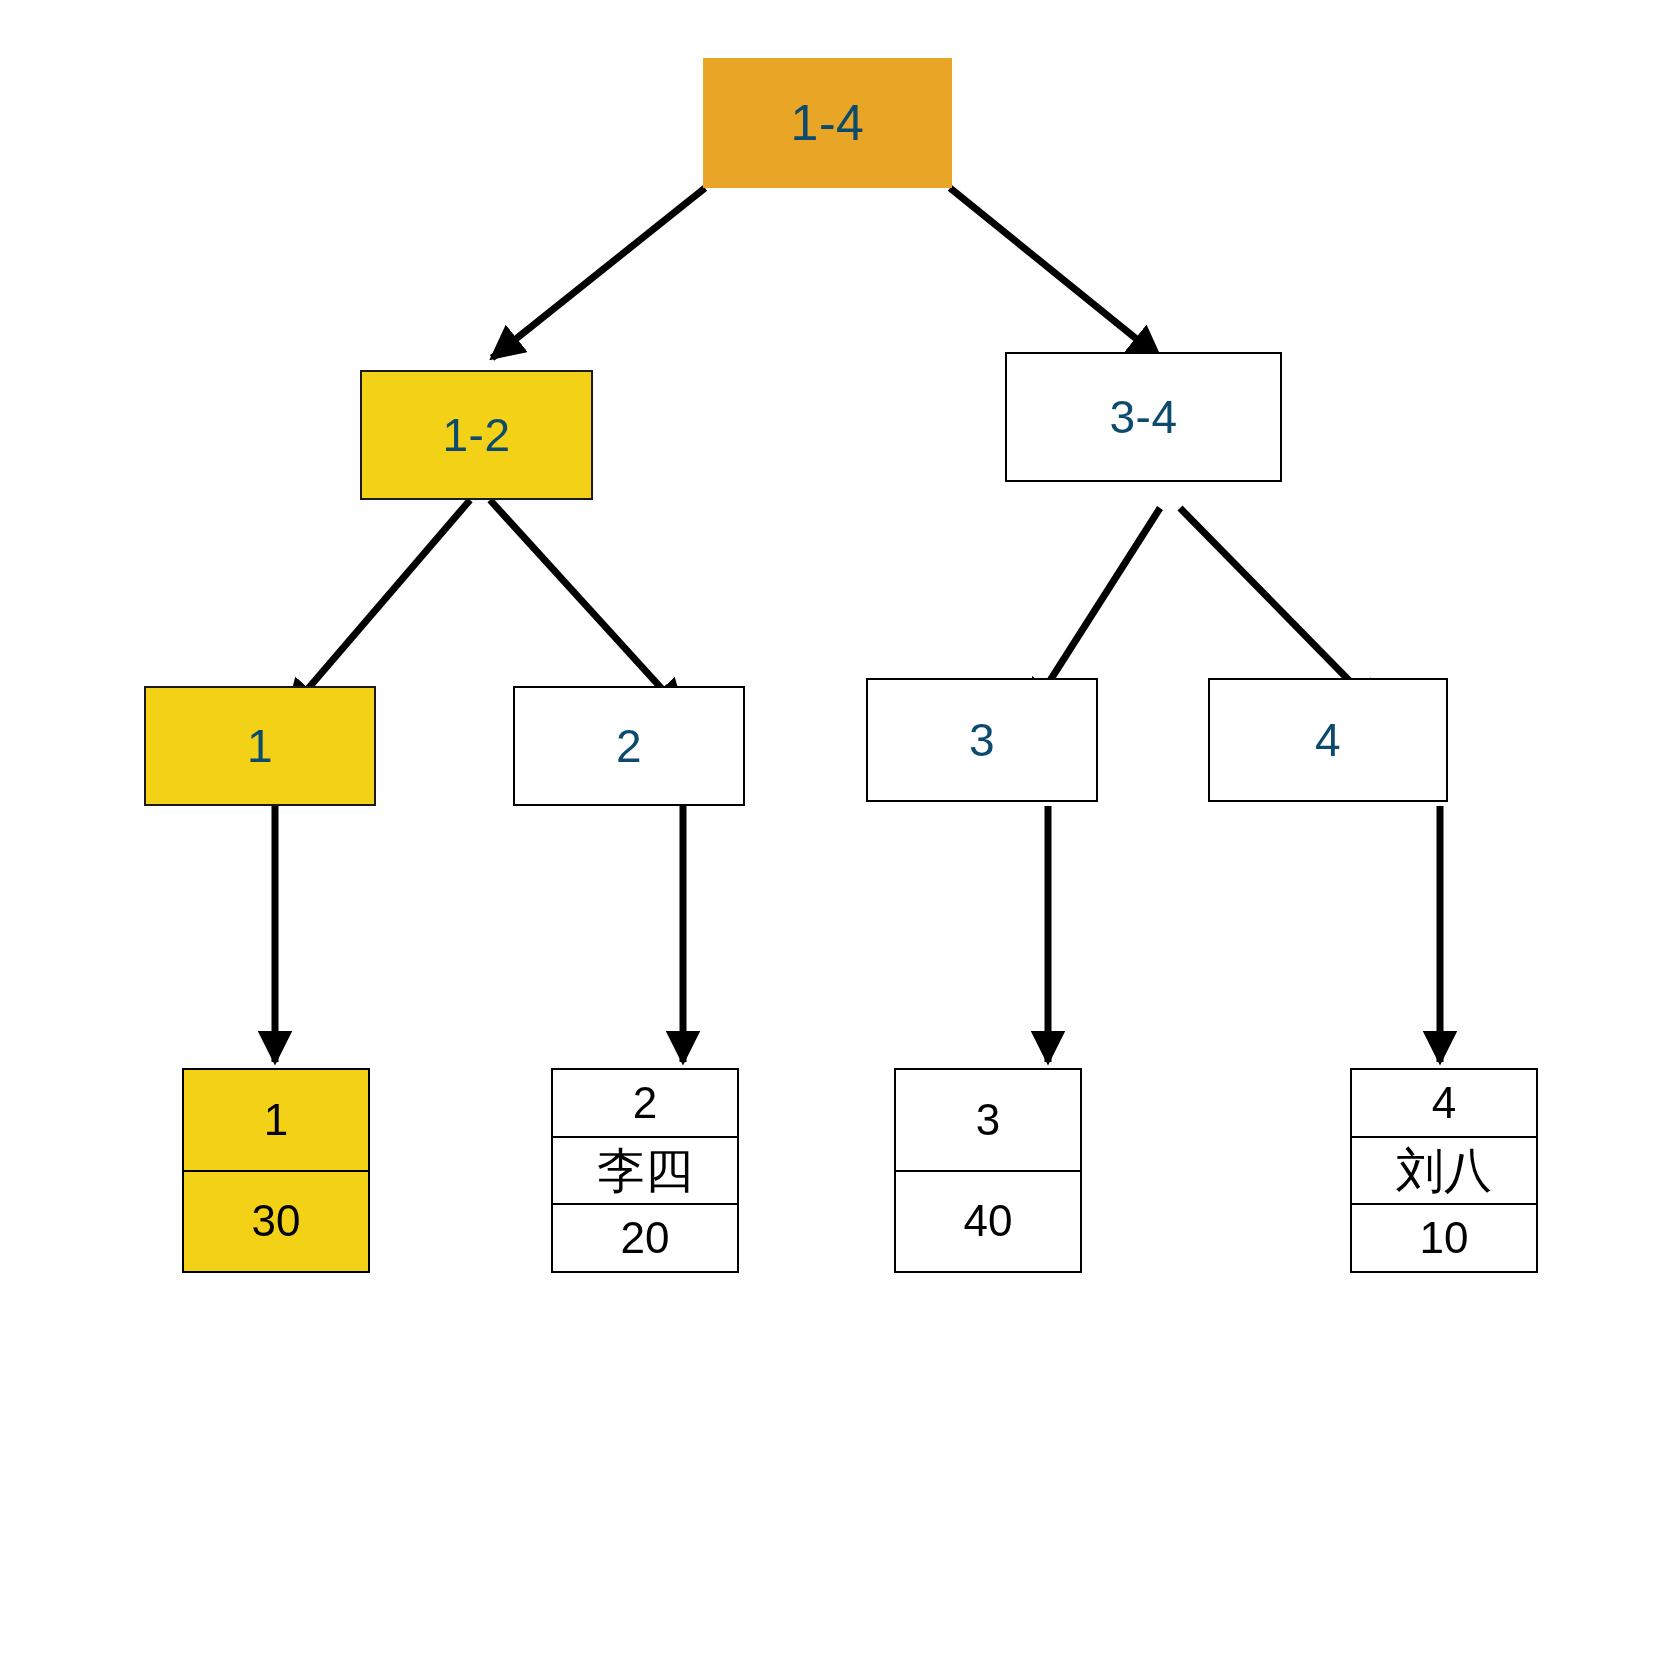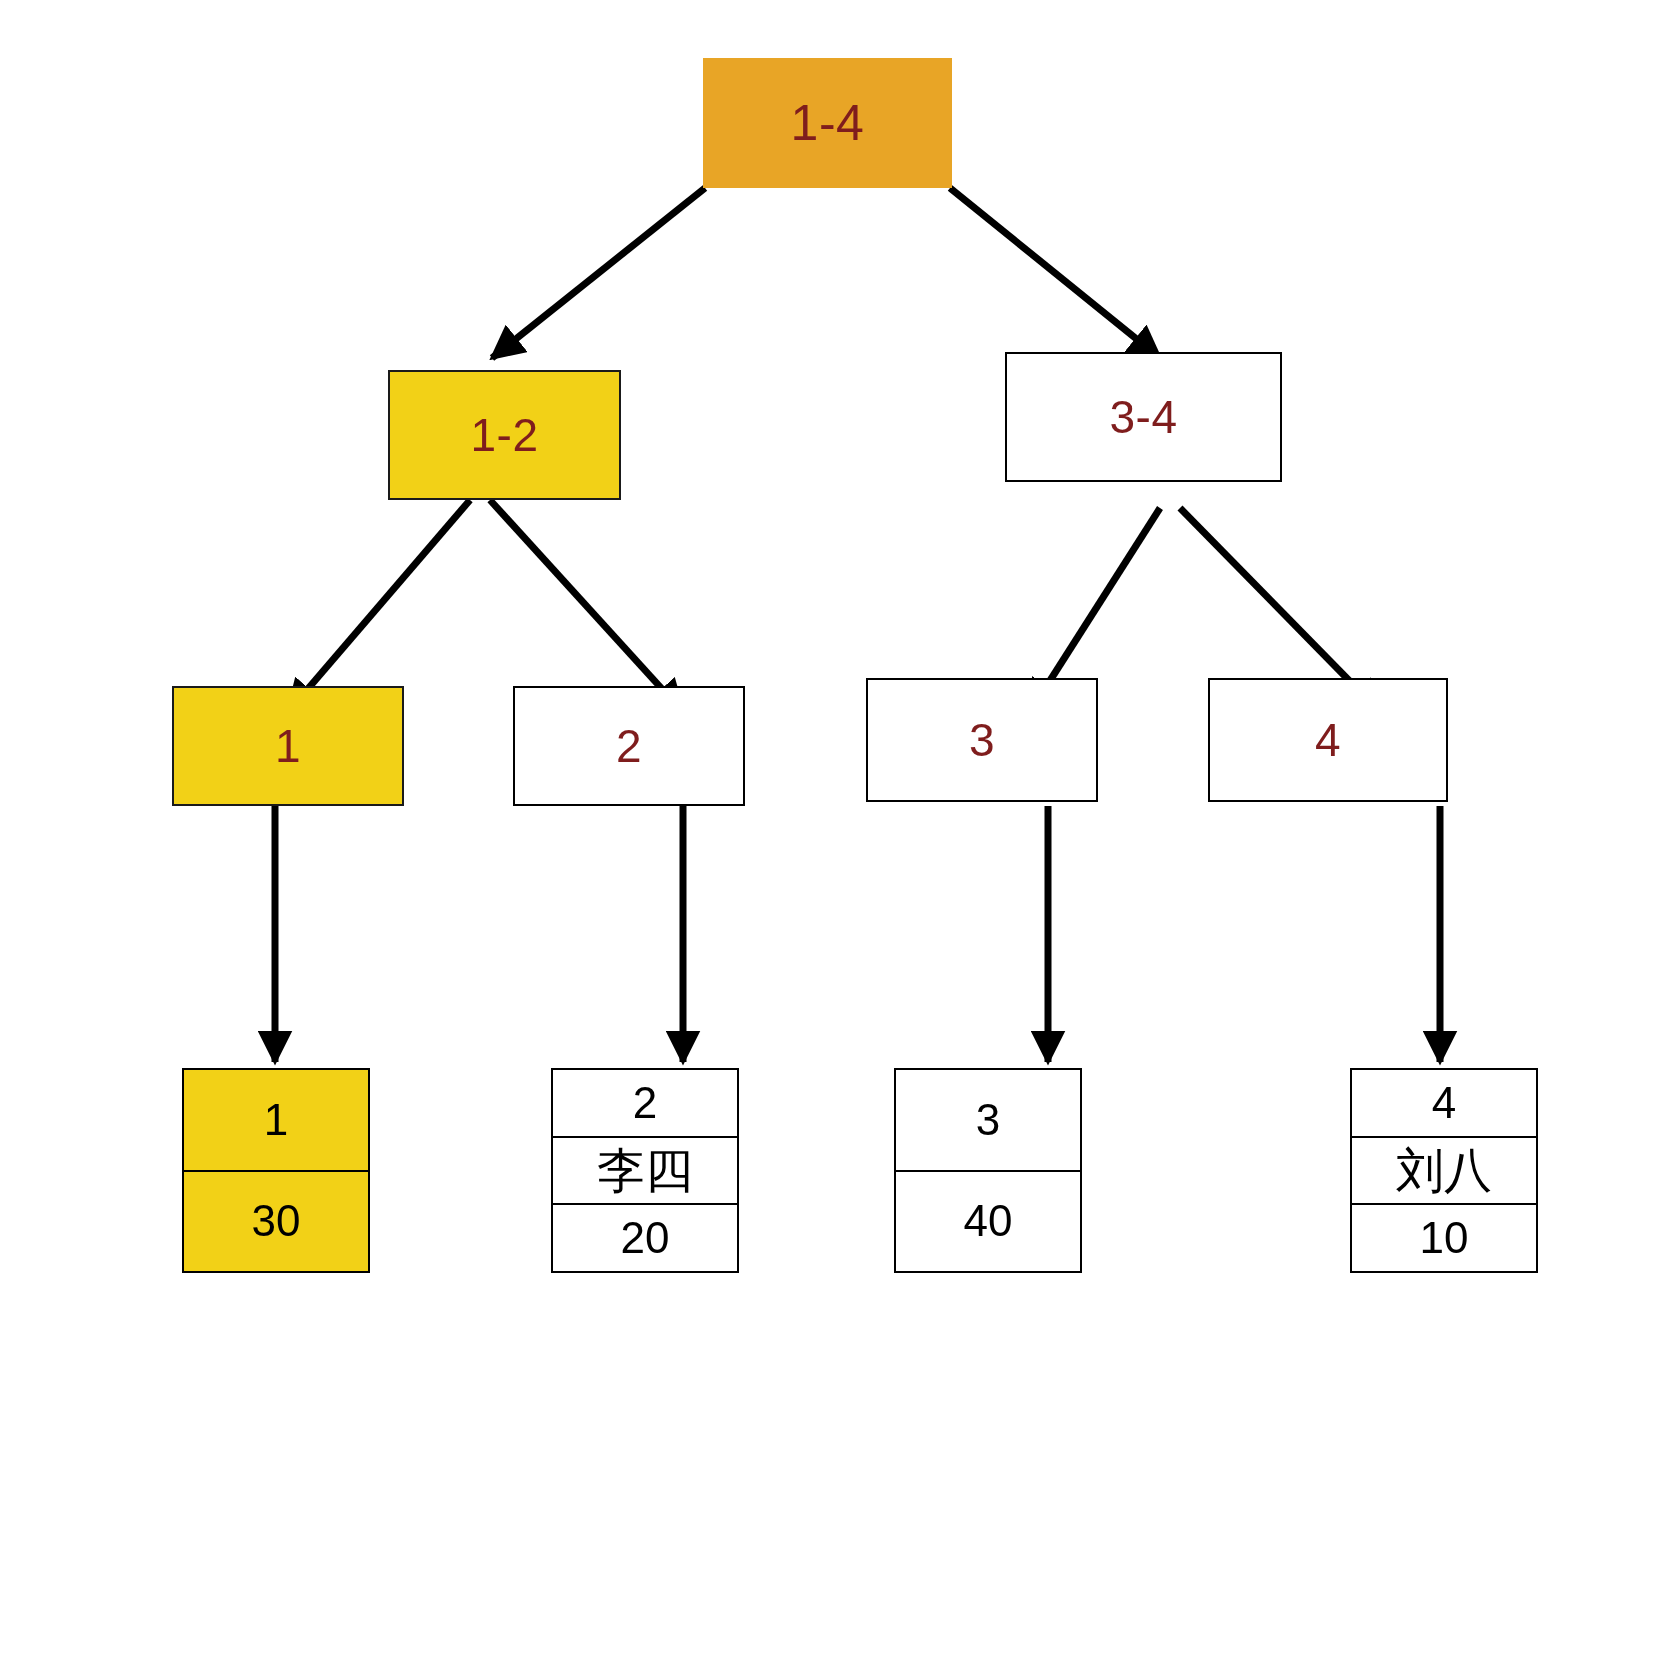--- a/index.html
+++ b/index.html
@@ -23,35 +23,34 @@
     pointer-events: none;
   }
   .node {
     position: absolute;
     box-sizing: border-box;
     border: 2px solid #000000;
     background: #ffffff;
     display: flex;
     align-items: center;
     justify-content: center;
-    color: #7f1d1d;
+    color: #0c4a6e;
     font-size: 46px;
     font-weight: 400;
     line-height: 1;
     letter-spacing: 0.5px;
   }
   .node.root {
     background: #E8A526;
     border-color: #E8A526;
     font-size: 50px;
   }
   .node.hl {
     background: #F2D117;
     border-color: #1a1a1a;
-    margin-left: 28px;
   }
   .record {
     position: absolute;
     box-sizing: border-box;
     border: 2px solid #000000;
     background: #ffffff;
     display: flex;
     flex-direction: column;
     color: #000000;
   }

